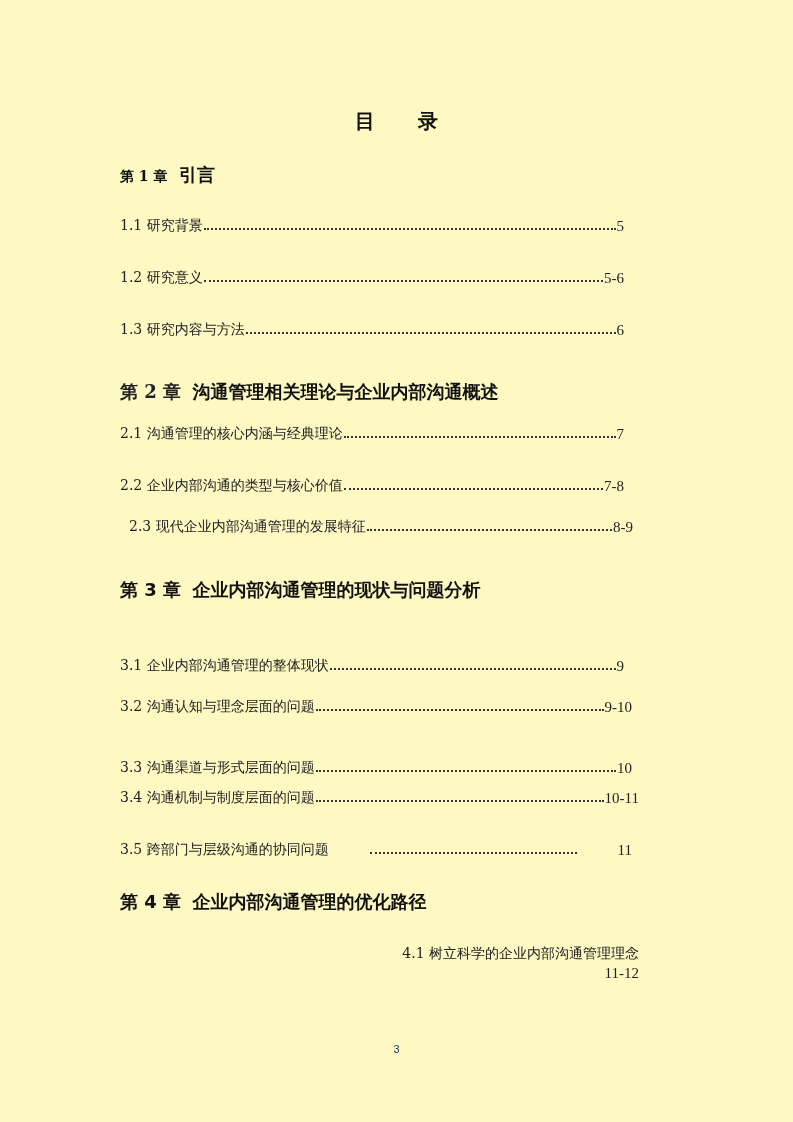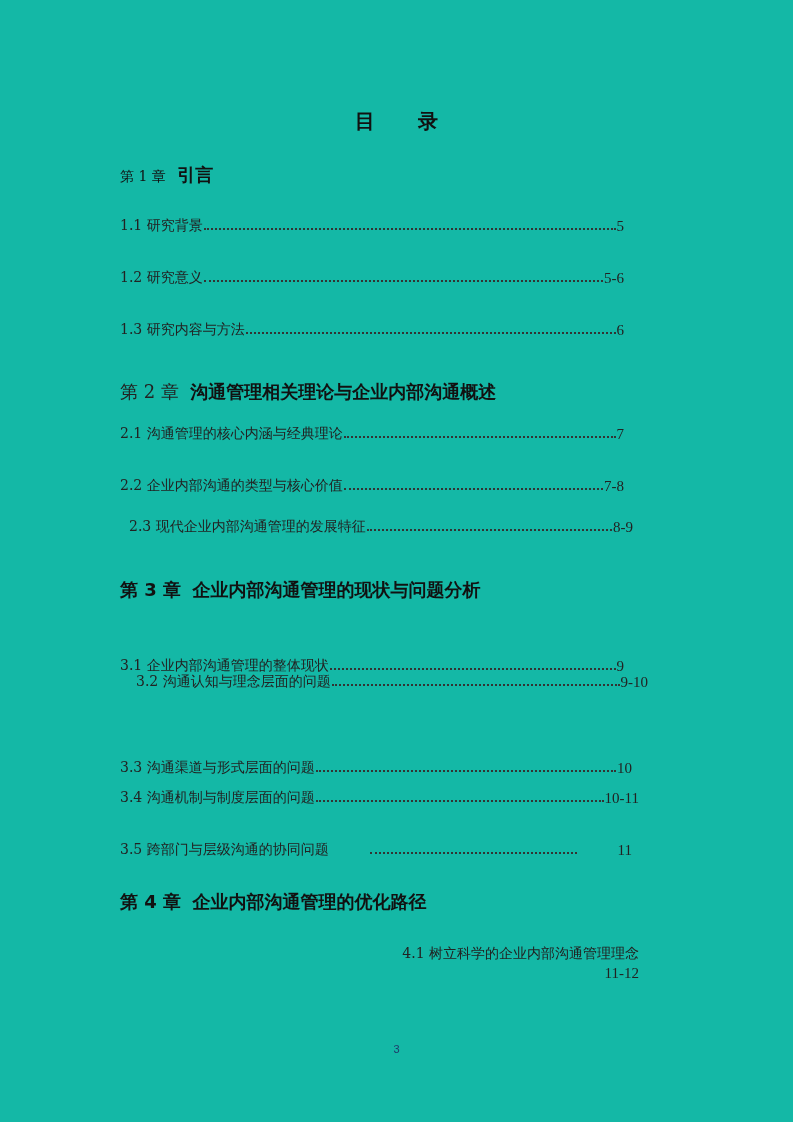--- a/index.html
+++ b/index.html
@@ -1,25 +1,25 @@
 <!DOCTYPE html>
 <html><head>
 <meta charset="utf-8">
 <style>
   html, body { margin: 0; padding: 0; background: #ffffff; }
   body { width: 793px; height: 1122px; position: relative; overflow: hidden; color: #111; }
-  .page { position: absolute; left: 0; top: 0; width: 793px; height: 1122px; background: #14b8a6; }
+  .page { position: absolute; left: 0; top: 0; width: 793px; height: 1122px; background: #fef9c3; }
   .toc-title {
     position: absolute; top: 108px; left: 0; width: 793px; text-align: center;
     font-family: "DejaVu Sans", sans-serif; font-weight: bold; font-size: 20px; letter-spacing: 18px;
     text-indent: 18px;
   }
   .row { position: absolute; left: 120px; white-space: nowrap; }
   .ch { font-family: "DejaVu Sans", sans-serif; }
-  .ch .prefix { font-family: "DejaVu Serif", serif; font-weight: normal; }
+  .ch .prefix { font-family: "DejaVu Serif", serif; font-weight: bold; }
   .ch .name { font-weight: bold; }
   .ch1 { font-size: 18px; }
   .ch1 .prefix { font-size: 14px; }
   .ch2 { font-size: 18px; }
   .ch2 .prefix { font-size: 18px; color: #222; }
   .ch3, .ch4 { font-size: 18px; }
   .ch3 .prefix, .ch4 .prefix { font-family: "DejaVu Sans", sans-serif; font-weight: bold; }
   .sec {
     font-family: "DejaVu Serif", serif; font-size: 14px; color: #222;
     display: flex; align-items: flex-end;
@@ -83,21 +83,21 @@
 
   <div class="row ch ch3" style="top:578px;">
     <span class="prefix">第 3 章</span>&nbsp;
     <span class="name">企业内部沟通管理的现状与问题分析</span>
   </div>
   <div class="row sec" style="top:633px; width:504px;margin-top:24px;">
     <span class="label">3.1 企业内部沟通管理的整体现状</span>
     <span class="leader"></span>
     <span class="pg">9</span>
   </div>
-  <div class="row sec" style="top:673px; width:512px;margin-left:16px;">
+  <div class="row sec" style="top:698px; width:512px;">
     <span class="label">3.2 沟通认知与理念层面的问题</span>
     <span class="leader"></span>
     <span class="pg">9-10</span>
   </div>
   <div class="row sec" style="top:759px; width:512px;">
     <span class="label">3.3 沟通渠道与形式层面的问题</span>
     <span class="leader"></span>
     <span class="pg">10</span>
   </div>
   <div class="row sec" style="top:789px; width:519px;">

